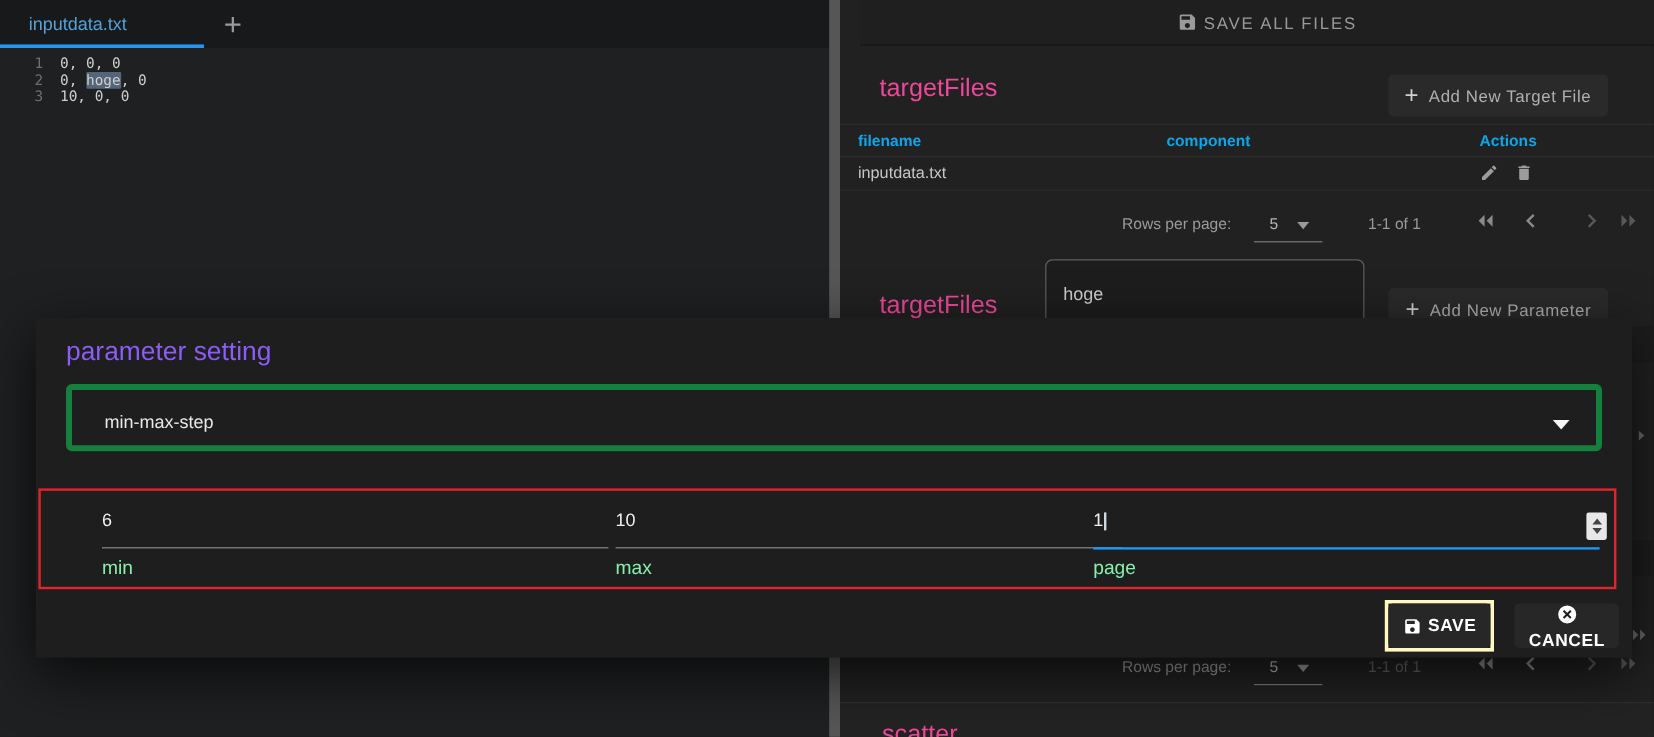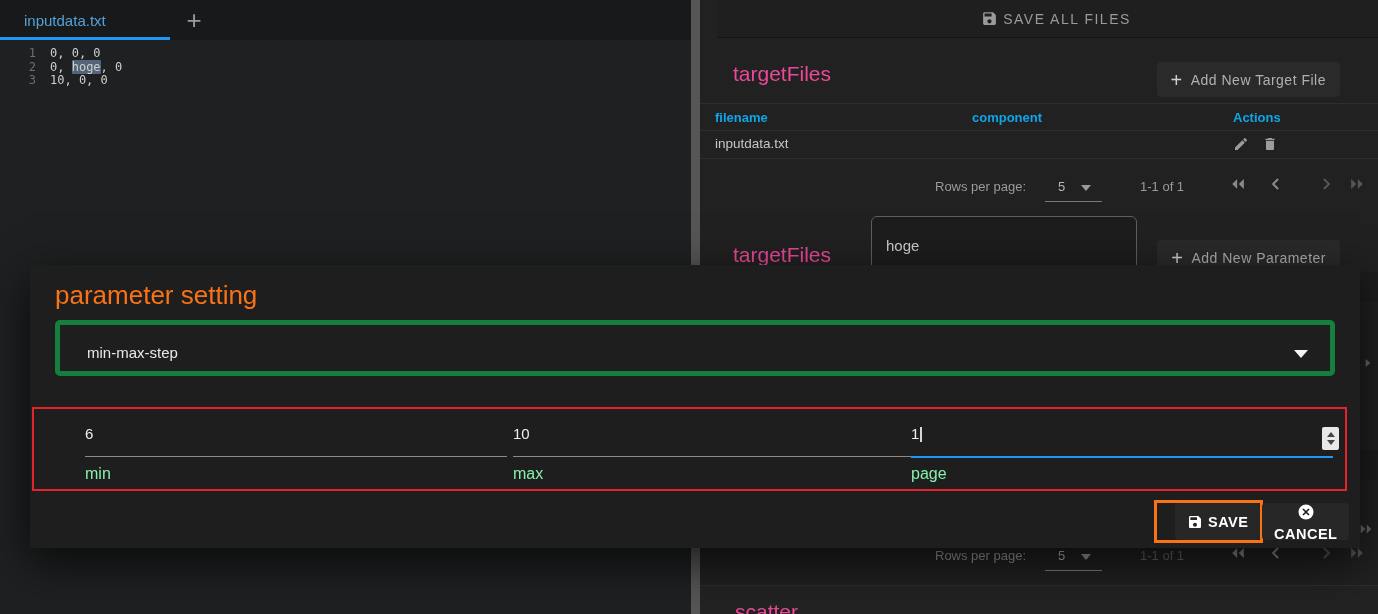--- a/index.html
+++ b/index.html
@@ -65,21 +65,21 @@
   .sliver-stripe { left:660px; width:18px; background:#1d1d1d; }
   .sliver-icon { position:absolute; color:#6a6a6a; }
 
   #pm-divider { left:0; top:585px; width:678px; height:29px; background:#232323;
     border-top:1px solid #2e2e2e;text-align:right; }
   #sc-heading { position:absolute; left:35px; top:14px; }
 
   
   #modal { left:30px; top:265px; width:1330px; height:283px; background:#1e1e1e;
     box-shadow:0 14px 45px rgba(0,0,0,.7); z-index:10; }
-  #modal-title { left:25px; top:15px; font-size:26px; color:#f97316; }
+  #modal-title { left:25px; top:15px; font-size:22px; color:#8b5cf6; }
   #type-select { left:25px; top:55px; width:1280px; height:56px; border:5px solid #15803d;
     border-radius:5px; cursor:pointer; }
   #type-select-value { position:absolute; left:27px; top:19px; font-size:15px; color:#e8e8e8; }
   #type-select-caret { position:absolute; right:22px; top:25px; width:0; height:0;
     border-left:7px solid transparent; border-right:7px solid transparent;
     border-top:8px solid #f5f5f5; }
   #fields-box { left:2px; top:142px; width:1315px; height:84px; border:2px solid #e3242b; }
   .field { position:absolute; top:0; width:424px; height:84px; }
   .field-value { position:absolute; left:0; top:16px; font-size:15px; color:#efefef; }
   .field-underline { position:absolute; left:0; top:47px; width:422px; height:1px; background:#8a8a8a; }
@@ -87,21 +87,21 @@
   .field-label { position:absolute; left:0; top:56px; font-size:16px; color:#86efac; }
   #text-cursor { display:inline-block; width:2px; height:15px; background:#cfd8dc;
     vertical-align:text-bottom; margin-left:1px; }
   #step-spinner { position:absolute; left:1288px; top:18px; width:17px; height:23px;
     background:#e8e8e8; border-radius:2px; display:flex; flex-direction:column;
     align-items:center; justify-content:center; gap:3px; cursor:pointer; }
   .spin-up { width:0; height:0; border-left:4px solid transparent; border-right:4px solid transparent;
     border-bottom:5px solid #444; }
   .spin-down { width:0; height:0; border-left:4px solid transparent; border-right:4px solid transparent;
     border-top:5px solid #444; }
-  #save-btn-highlight { left:1124px; top:235px; border:3px solid #f97316;padding-left:18px; }
+  #save-btn-highlight { left:1124px; top:235px; border:3px solid #fef9c3; }
   .modal-btn { height:37px; background:#272727; border-radius:4px; display:flex;
     align-items:center; gap:5px; padding:0 12px; color:#ffffff; font-size:14.5px;
     font-weight:bold; letter-spacing:.5px; cursor:pointer; }
   #cancel-btn { left:1232px; top:238px;flex-direction:column; }
   svg { display:block; }
 </style>
 </head>
 <body>
 
 <div id="left-panel" class="abs">

